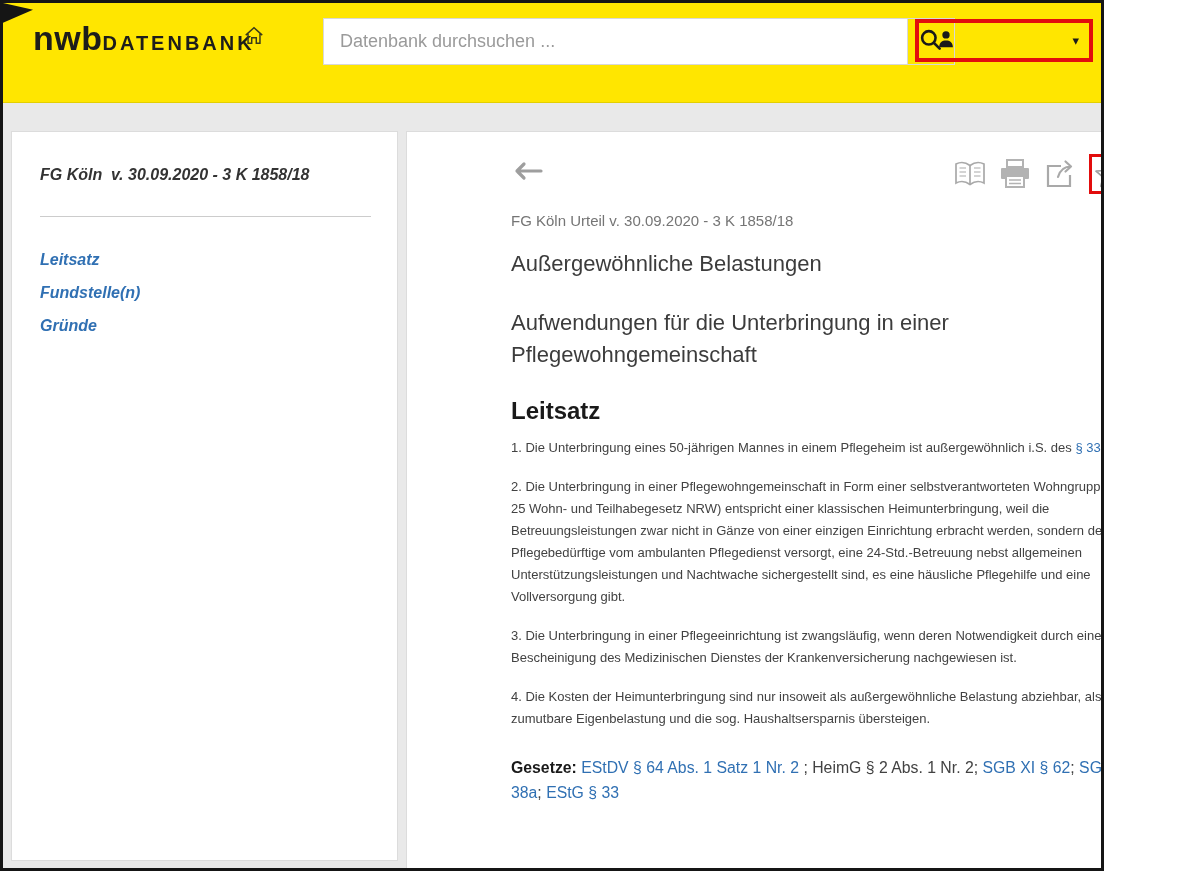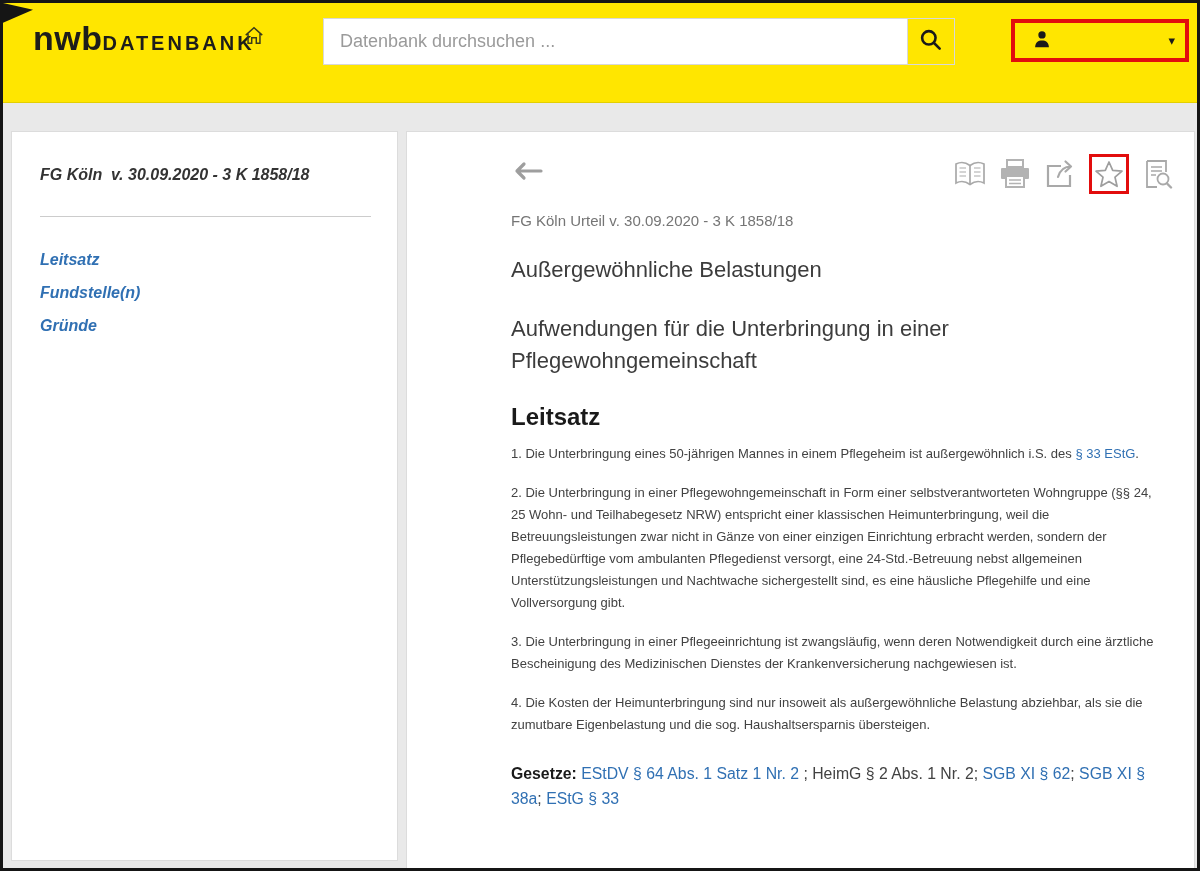--- a/index.html
+++ b/index.html
@@ -1,18 +1,18 @@
 <!DOCTYPE html>
 <html><head>
 <meta charset="utf-8">
 <style>
   * { margin: 0; padding: 0; box-sizing: border-box; }
   body { font-family: "Liberation Sans", "DejaVu Sans", sans-serif; background: #fff; }
   .frame {
-    position: relative; width: 1200px; height: 871px;
+    position: relative; width: 1104px; height: 871px;
     border: 3px solid #151515; background: #e9e9e9; overflow: hidden;
   }
   
   .header {
     position: absolute; top: 0; left: 0; right: 0; height: 100px;
     background: #ffe600; border-bottom: 1px solid #e3cf00;
   }
   .corner-flag {
     position: absolute; top: 0; left: 0; width: 30px; height: 24px;
     background: #151515; clip-path: polygon(0 0, 100% 28%, 0 82%);
@@ -50,21 +50,21 @@
   .sidebar-link { display: block; font-size: 16px; font-weight: 600; color: #3070b3; text-decoration: none; margin-bottom: 15px; cursor: pointer; }
   .content {
     position: absolute; left: 403px; top: 128px; width: 789px; height: 740px;
     background: #fff; border: 1px solid #dcdcdc;
   }
   .back-arrow { position: absolute; left: 104px; top: 28px; cursor: pointer; }
   .toolbar { position: absolute; right: 20px; top: 22px; display: flex; align-items: center; gap: 13px; }
   .tool { width: 32px; height: 32px; display: flex; align-items: center; justify-content: center; cursor: pointer; }
   .star-box { border: 3px solid #e20d0d; width: 40px; height: 40px; display: flex; align-items: center; justify-content: center; }
   .content-body { position: absolute; left: 104px; top: 80px; width: 644px; }
-  .doc-header { font-size: 15px; color: #757575; margin-bottom: 25px; }
+  .doc-header { font-size: 15px; color: #757575; margin-bottom: 19px; }
   .doc-title { font-size: 22px; font-weight: 400; color: #3c3c3c; line-height: 32px; margin-bottom: 27px; }
   .doc-title2 { max-width: 520px; margin-bottom: 26px; }
   .section-heading { font-size: 24px; font-weight: 700; color: #1a1a1a; margin-bottom: 12px; }
   .para { font-size: 13px; color: #424242; line-height: 22px; margin-bottom: 17px; }
   .inline-link, .seg-link { color: #3070b3; text-decoration: none; cursor: pointer; }
   .gesetze { font-size: 15.8px; color: #424242; line-height: 25px; margin-top: 25px; }
   .gesetze-label { font-weight: 700; color: #1a1a1a; }
 </style>
 </head>
 <body>

